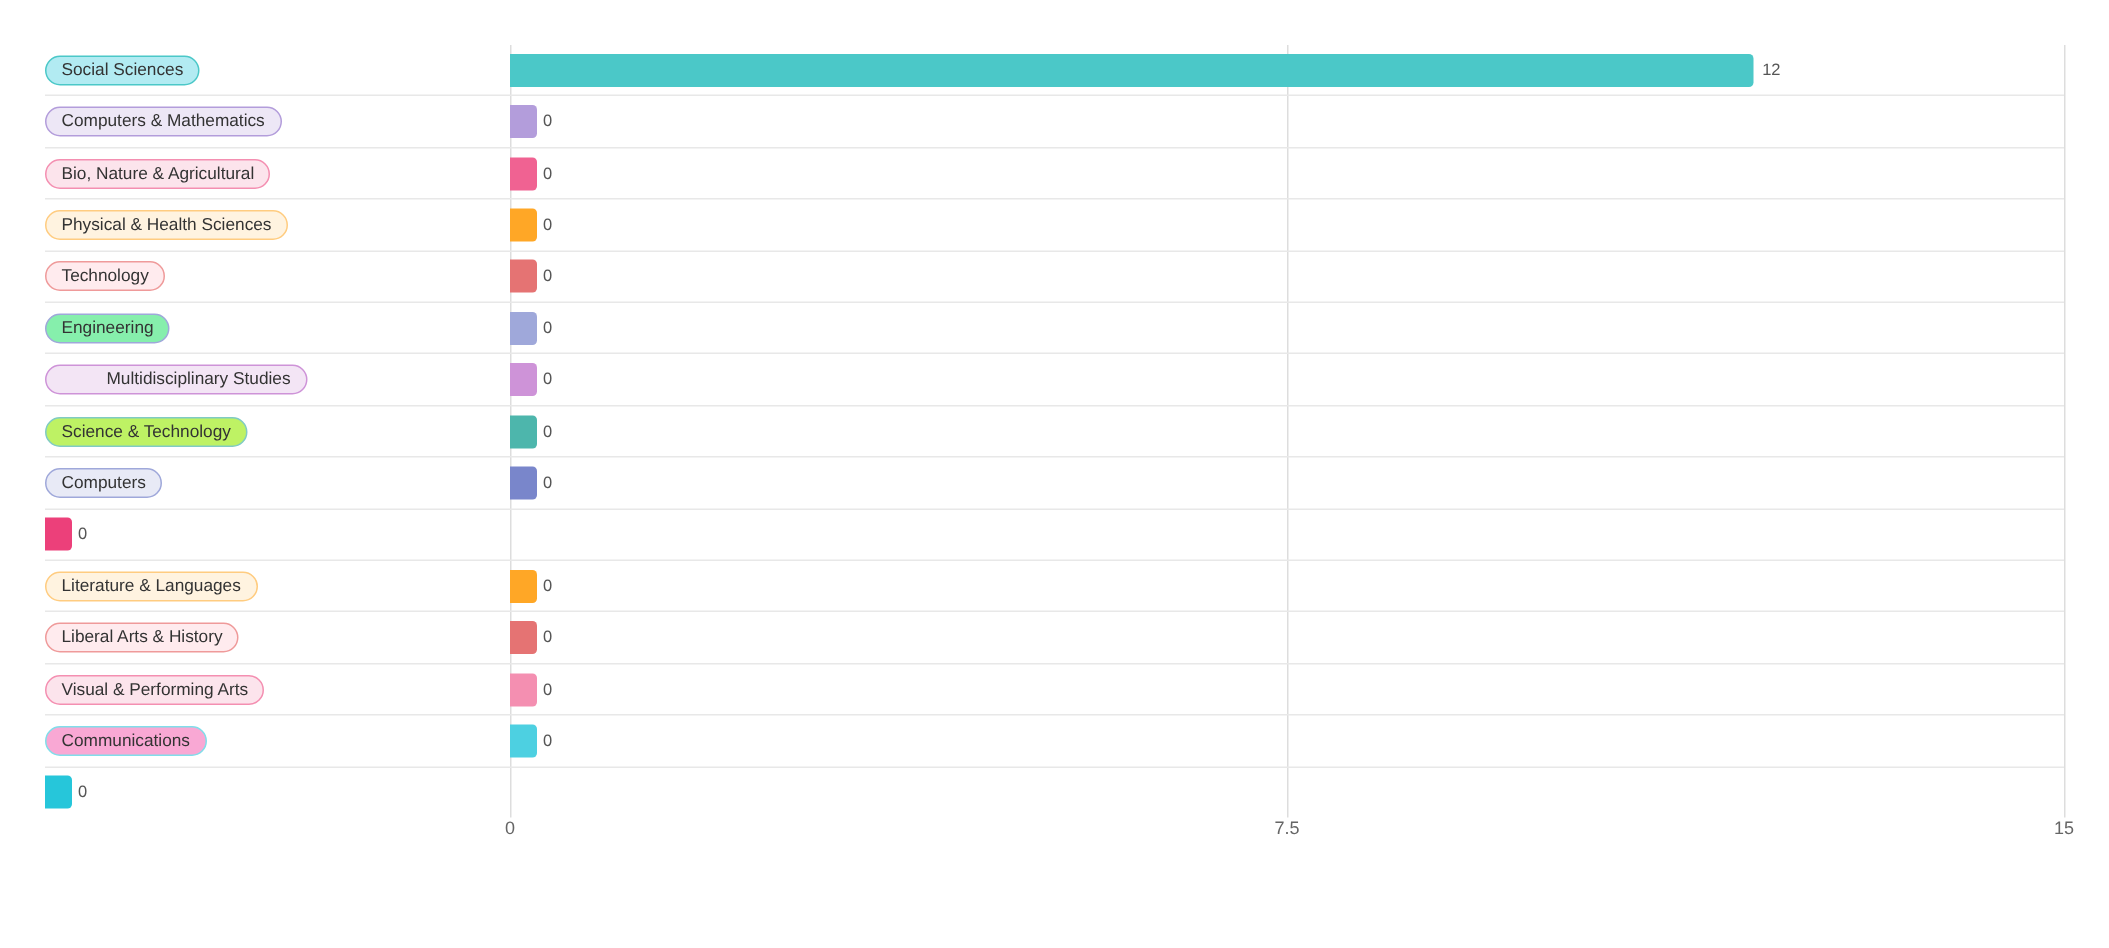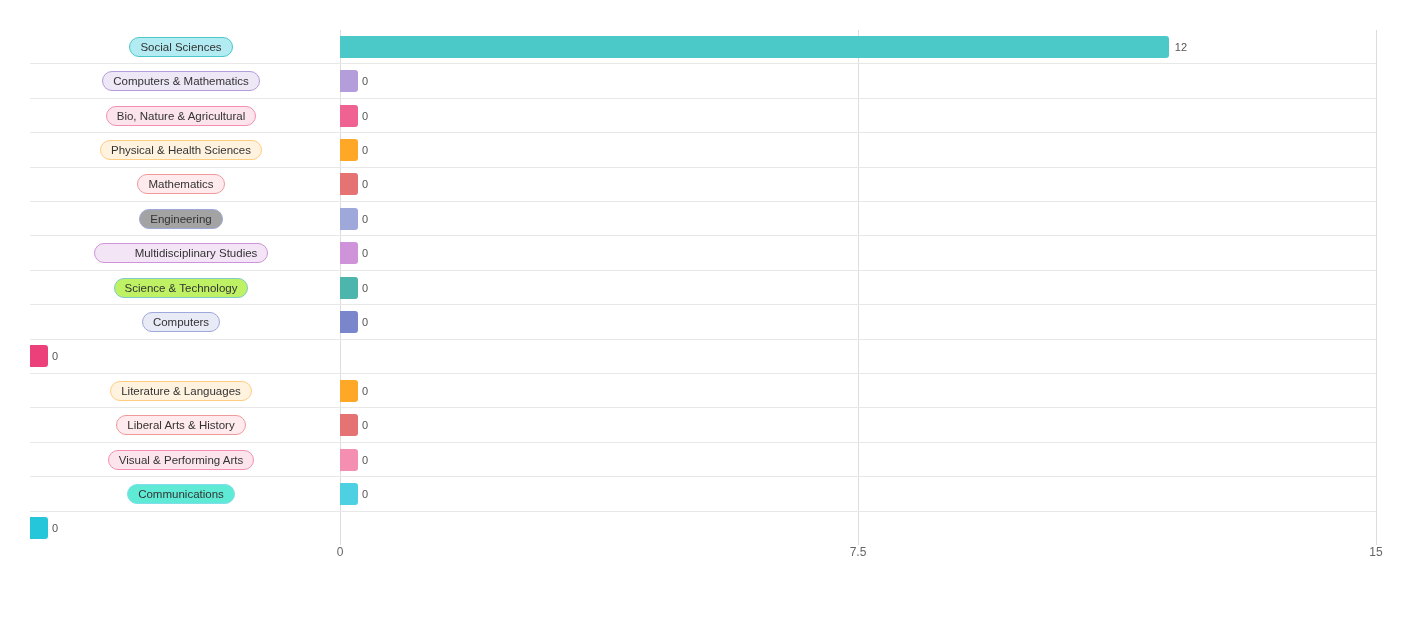--- a/index.html
+++ b/index.html
@@ -70,21 +70,21 @@
       border-bottom: 1px solid #e8e8e8;
       position: relative;
     }
     .bar-row:last-child {
       border-bottom: none;
     }
     .bar-label-container {
       width: 310px;
       display: flex;
       align-items: center;
-      justify-content: center;
+      justify-content: flex-start;
       padding-right: 8px;
       flex-shrink: 0;
     }
     .bar-label-pill {
       border-radius: 12px;
       padding: 3px 10px;
       font-size: 11.5px;
       color: #333;
       white-space: nowrap;
       display: inline-block;
@@ -166,30 +166,30 @@
           <div class="bar-label-container">
             <span class="bar-label-pill" style="background: rgb(255, 243, 224); border: 1px solid rgb(255, 204, 128);">Physical &amp; Health Sciences</span>
           </div>
           <div class="bar-track">
             <div class="bar-fill" style="background: rgb(255, 167, 38); width: 18px;"></div>
             <span style="position: absolute; font-size: 11px; color: rgb(85, 85, 85); white-space: nowrap; left: 22px;">0</span>
           </div>
         </div>
         <div class="bar-row">
           <div class="bar-label-container">
-            <span class="bar-label-pill" style="background: rgb(255, 235, 238); border: 1px solid rgb(239, 154, 154);">Mathematics</span>
+            <span class="bar-label-pill" style="background: rgb(255, 235, 238); border: 1px solid rgb(239, 154, 154);">Technology</span>
           </div>
           <div class="bar-track">
             <div class="bar-fill" style="background: rgb(229, 115, 115); width: 18px;"></div>
             <span style="position: absolute; font-size: 11px; color: rgb(85, 85, 85); white-space: nowrap; left: 22px;">0</span>
           </div>
         </div>
         <div class="bar-row">
           <div class="bar-label-container">
-            <span class="bar-label-pill" style="background: #a3a3a3; border: 1px solid rgb(159, 168, 218);">Engineering</span>
+            <span class="bar-label-pill" style="background: #86efac; border: 1px solid rgb(159, 168, 218);">Engineering</span>
           </div>
           <div class="bar-track">
             <div class="bar-fill" style="background: rgb(159, 168, 218); width: 18px;"></div>
             <span style="position: absolute; font-size: 11px; color: rgb(85, 85, 85); white-space: nowrap; left: 22px;">0</span>
           </div>
         </div>
         <div class="bar-row">
           <div class="bar-label-container">
             <span class="bar-label-pill" style="background: rgb(243, 229, 245); border: 1px solid rgb(206, 147, 216); padding-left: 40px;">Multidisciplinary Studies</span>
           </div>
@@ -244,21 +244,21 @@
           <div class="bar-label-container">
             <span class="bar-label-pill" style="background: rgb(252, 228, 236); border: 1px solid rgb(244, 143, 177);">Visual &amp; Performing Arts</span>
           </div>
           <div class="bar-track">
             <div class="bar-fill" style="background: rgb(244, 143, 177); width: 18px;"></div>
             <span style="position: absolute; font-size: 11px; color: rgb(85, 85, 85); white-space: nowrap; left: 22px;">0</span>
           </div>
         </div>
         <div class="bar-row">
           <div class="bar-label-container">
-            <span class="bar-label-pill" style="background: #5eead4; border: 1px solid rgb(128, 222, 234);">Communications</span>
+            <span class="bar-label-pill" style="background: #f9a8d4; border: 1px solid rgb(128, 222, 234);">Communications</span>
           </div>
           <div class="bar-track">
             <div class="bar-fill" style="background: rgb(77, 208, 225); width: 18px;"></div>
             <span style="position: absolute; font-size: 11px; color: rgb(85, 85, 85); white-space: nowrap; left: 22px;">0</span>
           </div>
         </div>
         <div class="bar-row">
           <div class="bar-track">
             <div class="bar-fill" style="background: rgb(38, 198, 218); width: 18px;"></div>
             <span style="position: absolute; font-size: 11px; color: rgb(85, 85, 85); white-space: nowrap; left: 22px;">0</span>

